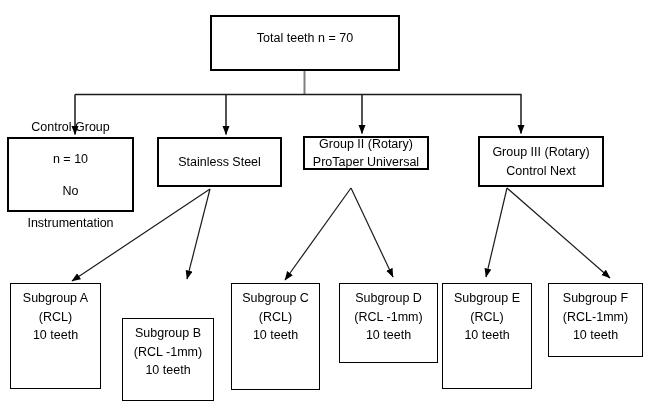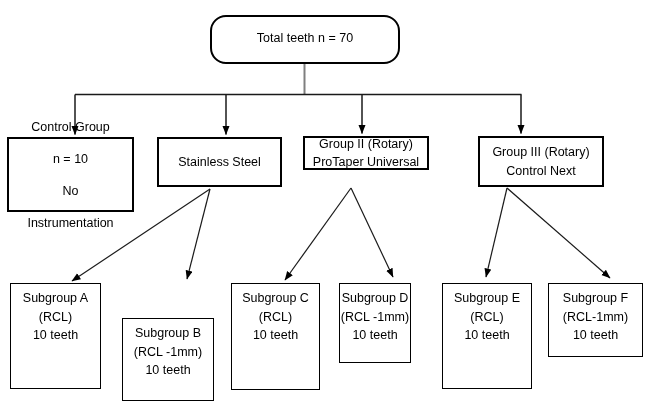--- a/index.html
+++ b/index.html
@@ -74,21 +74,21 @@
     <path d="M210,189 L72,281" stroke="#1a1a1a" stroke-width="1.2" fill="none" marker-end="url(#ah)"></path>
     <path d="M210,189 L187,279" stroke="#1a1a1a" stroke-width="1.2" fill="none" marker-end="url(#ah)"></path>
 
     <path d="M351,188 L285,280" stroke="#1a1a1a" stroke-width="1.2" fill="none" marker-end="url(#ah)"></path>
     <path d="M351,188 L393,277" stroke="#1a1a1a" stroke-width="1.2" fill="none" marker-end="url(#ah)"></path>
 
     <path d="M507,188 L486,277" stroke="#1a1a1a" stroke-width="1.2" fill="none" marker-end="url(#ah)"></path>
     <path d="M507,188 L610,278" stroke="#1a1a1a" stroke-width="1.2" fill="none" marker-end="url(#ah)"></path>
   </svg>
 
-  <div class="node root-node" style="left:210px; top:15px; width:190px; height:49px;border-radius:16px;">
+  <div class="node root-node" style="left:210px; top:15px; width:190px; height:56px;">
     <span class="line">Total teeth n = 70</span>
   </div>
 
   <div class="node" style="left:7px; top:137px; width:127px; height:75px; line-height:18px;gap:14px;">
     <span class="line">Control Group</span>
     <span class="line">n = 10</span>
     <span class="line">No</span>
     <span class="line">Instrumentation</span>
   </div>
 
@@ -117,21 +117,21 @@
     <span class="line">(RCL -1mm)</span>
     <span class="line">10 teeth</span>
   </div>
 
   <div class="node sub" style="left:231px; top:283px; width:89px; height:107px;">
     <span class="line">Subgroup C</span>
     <span class="line">(RCL)</span>
     <span class="line">10 teeth</span>
   </div>
 
-  <div class="node sub" style="left:339px; top:283px; width:72px; height:80px;">
+  <div class="node sub" style="left:339px; top:283px; width:99px; height:80px;">
     <span class="line">Subgroup D</span>
     <span class="line">(RCL -1mm)</span>
     <span class="line">10 teeth</span>
   </div>
 
   <div class="node sub" style="left:442px; top:283px; width:90px; height:106px;">
     <span class="line">Subgroup E</span>
     <span class="line">(RCL)</span>
     <span class="line">10 teeth</span>
   </div>

